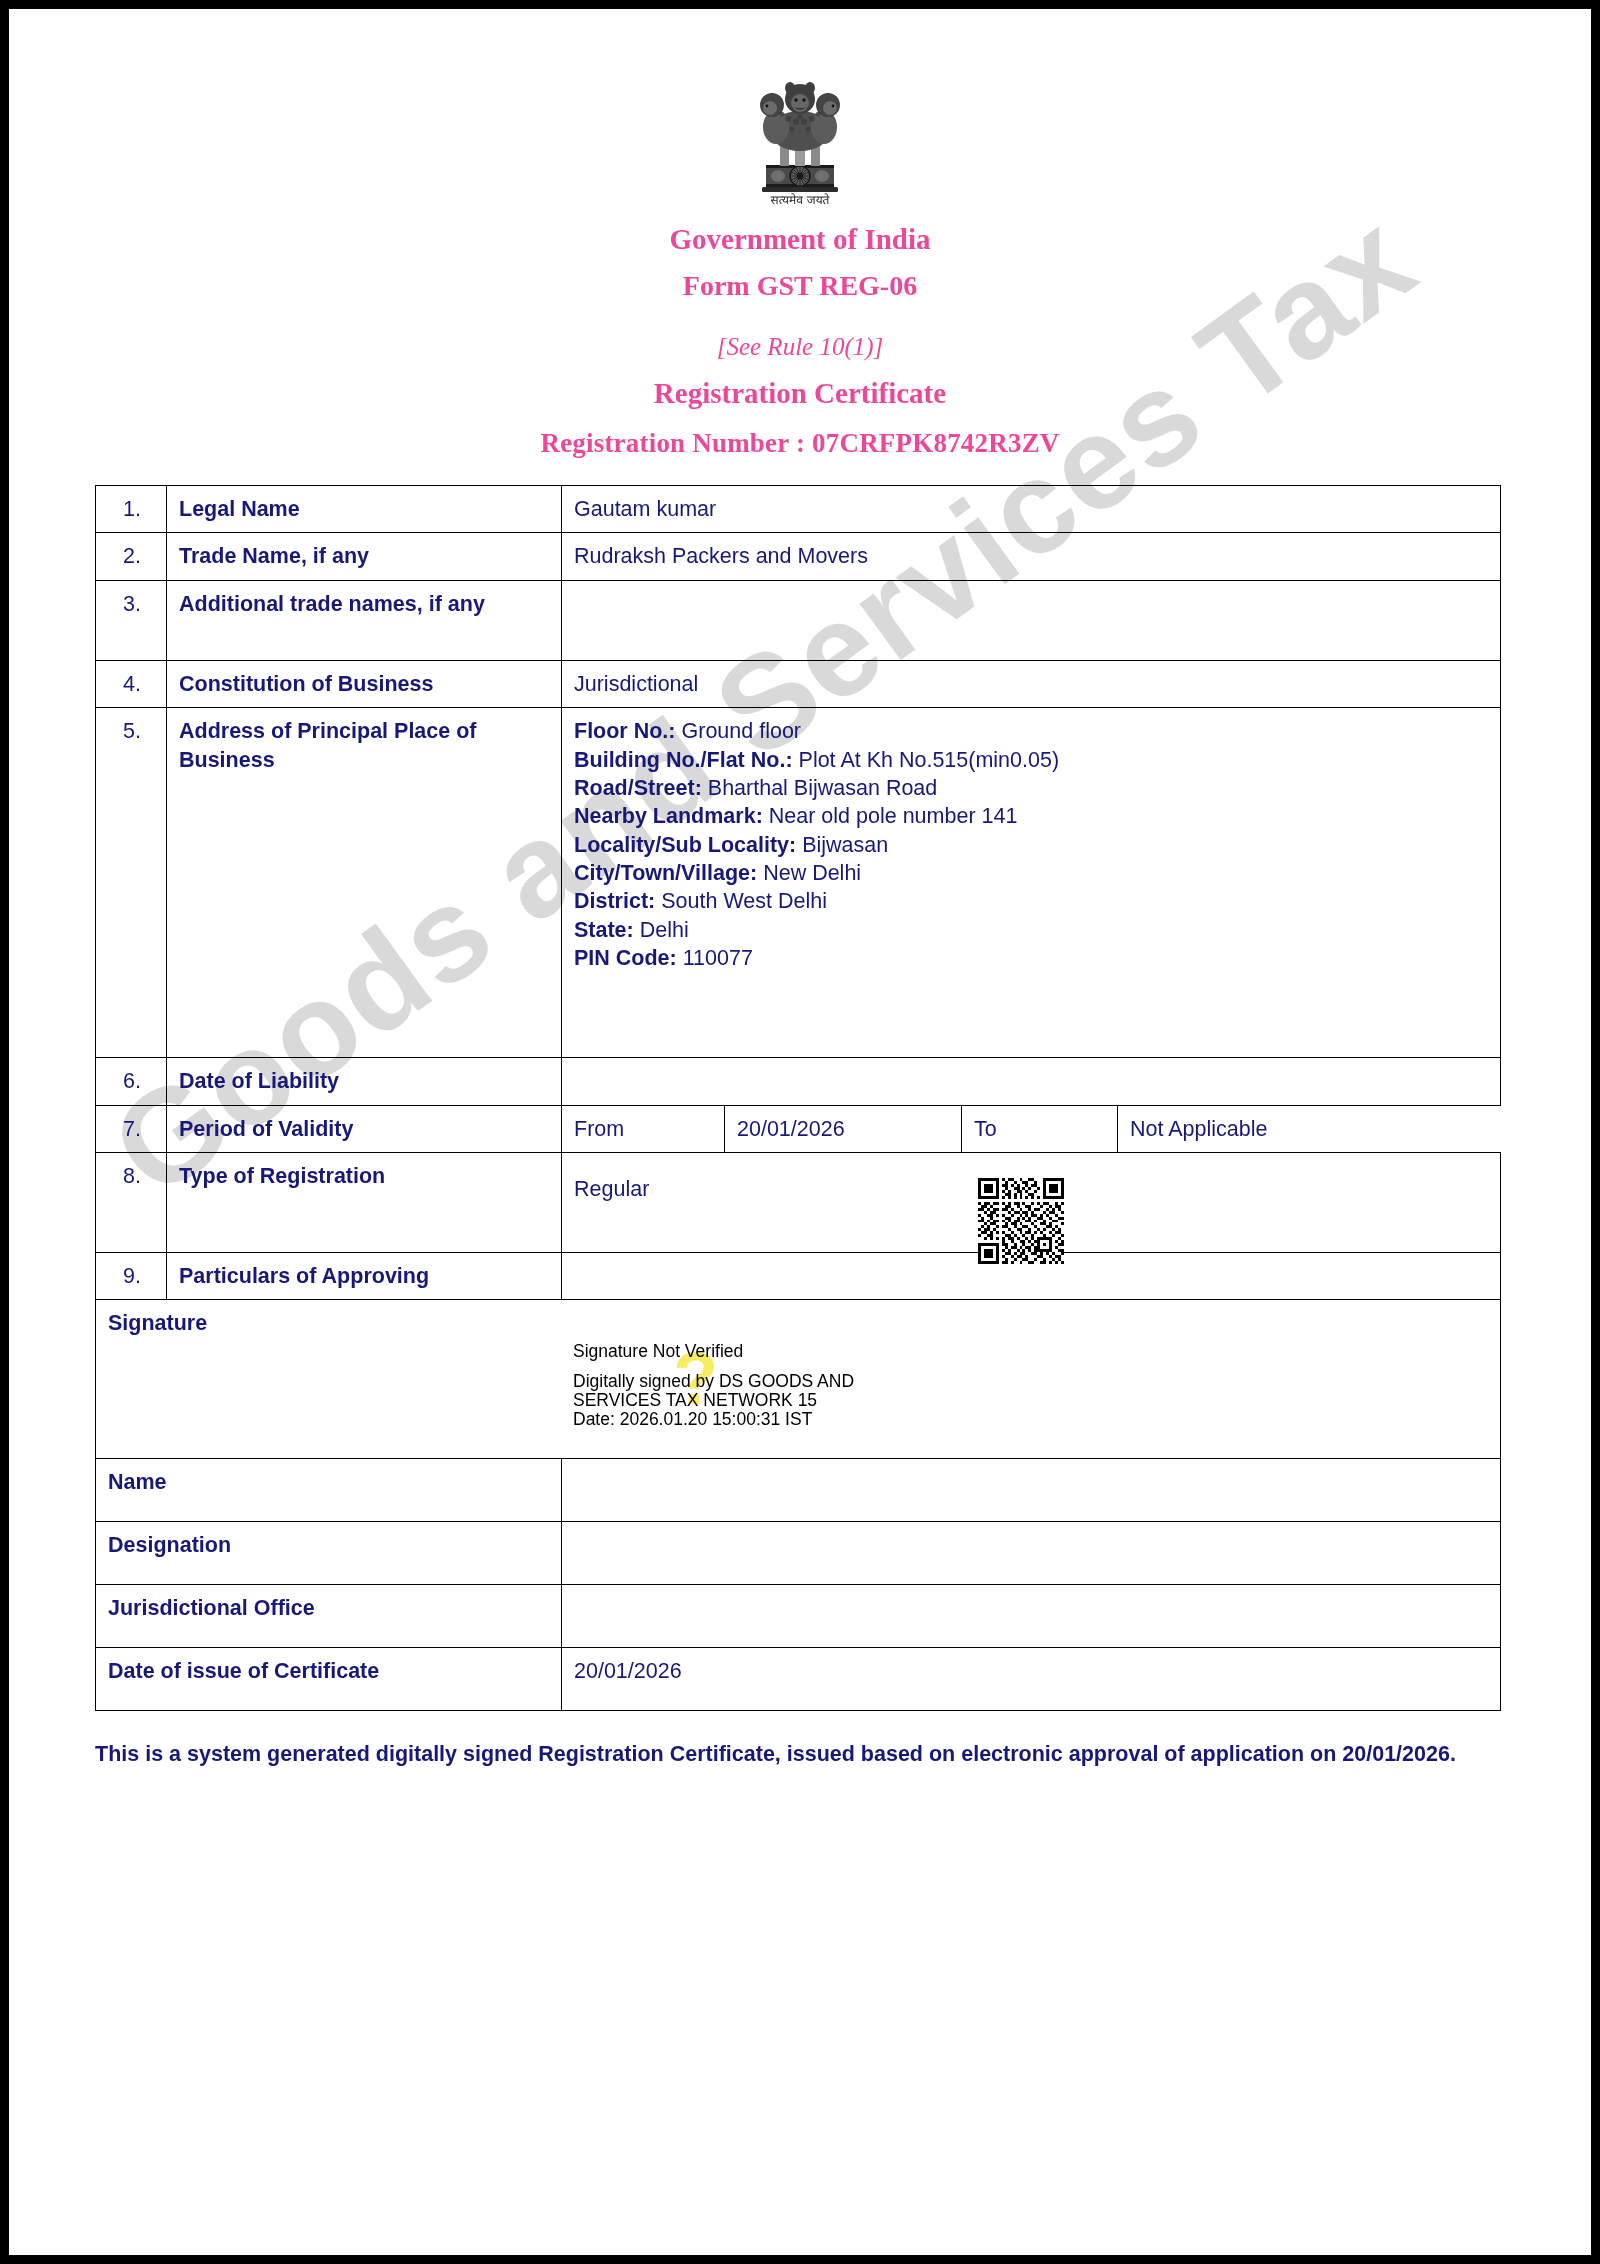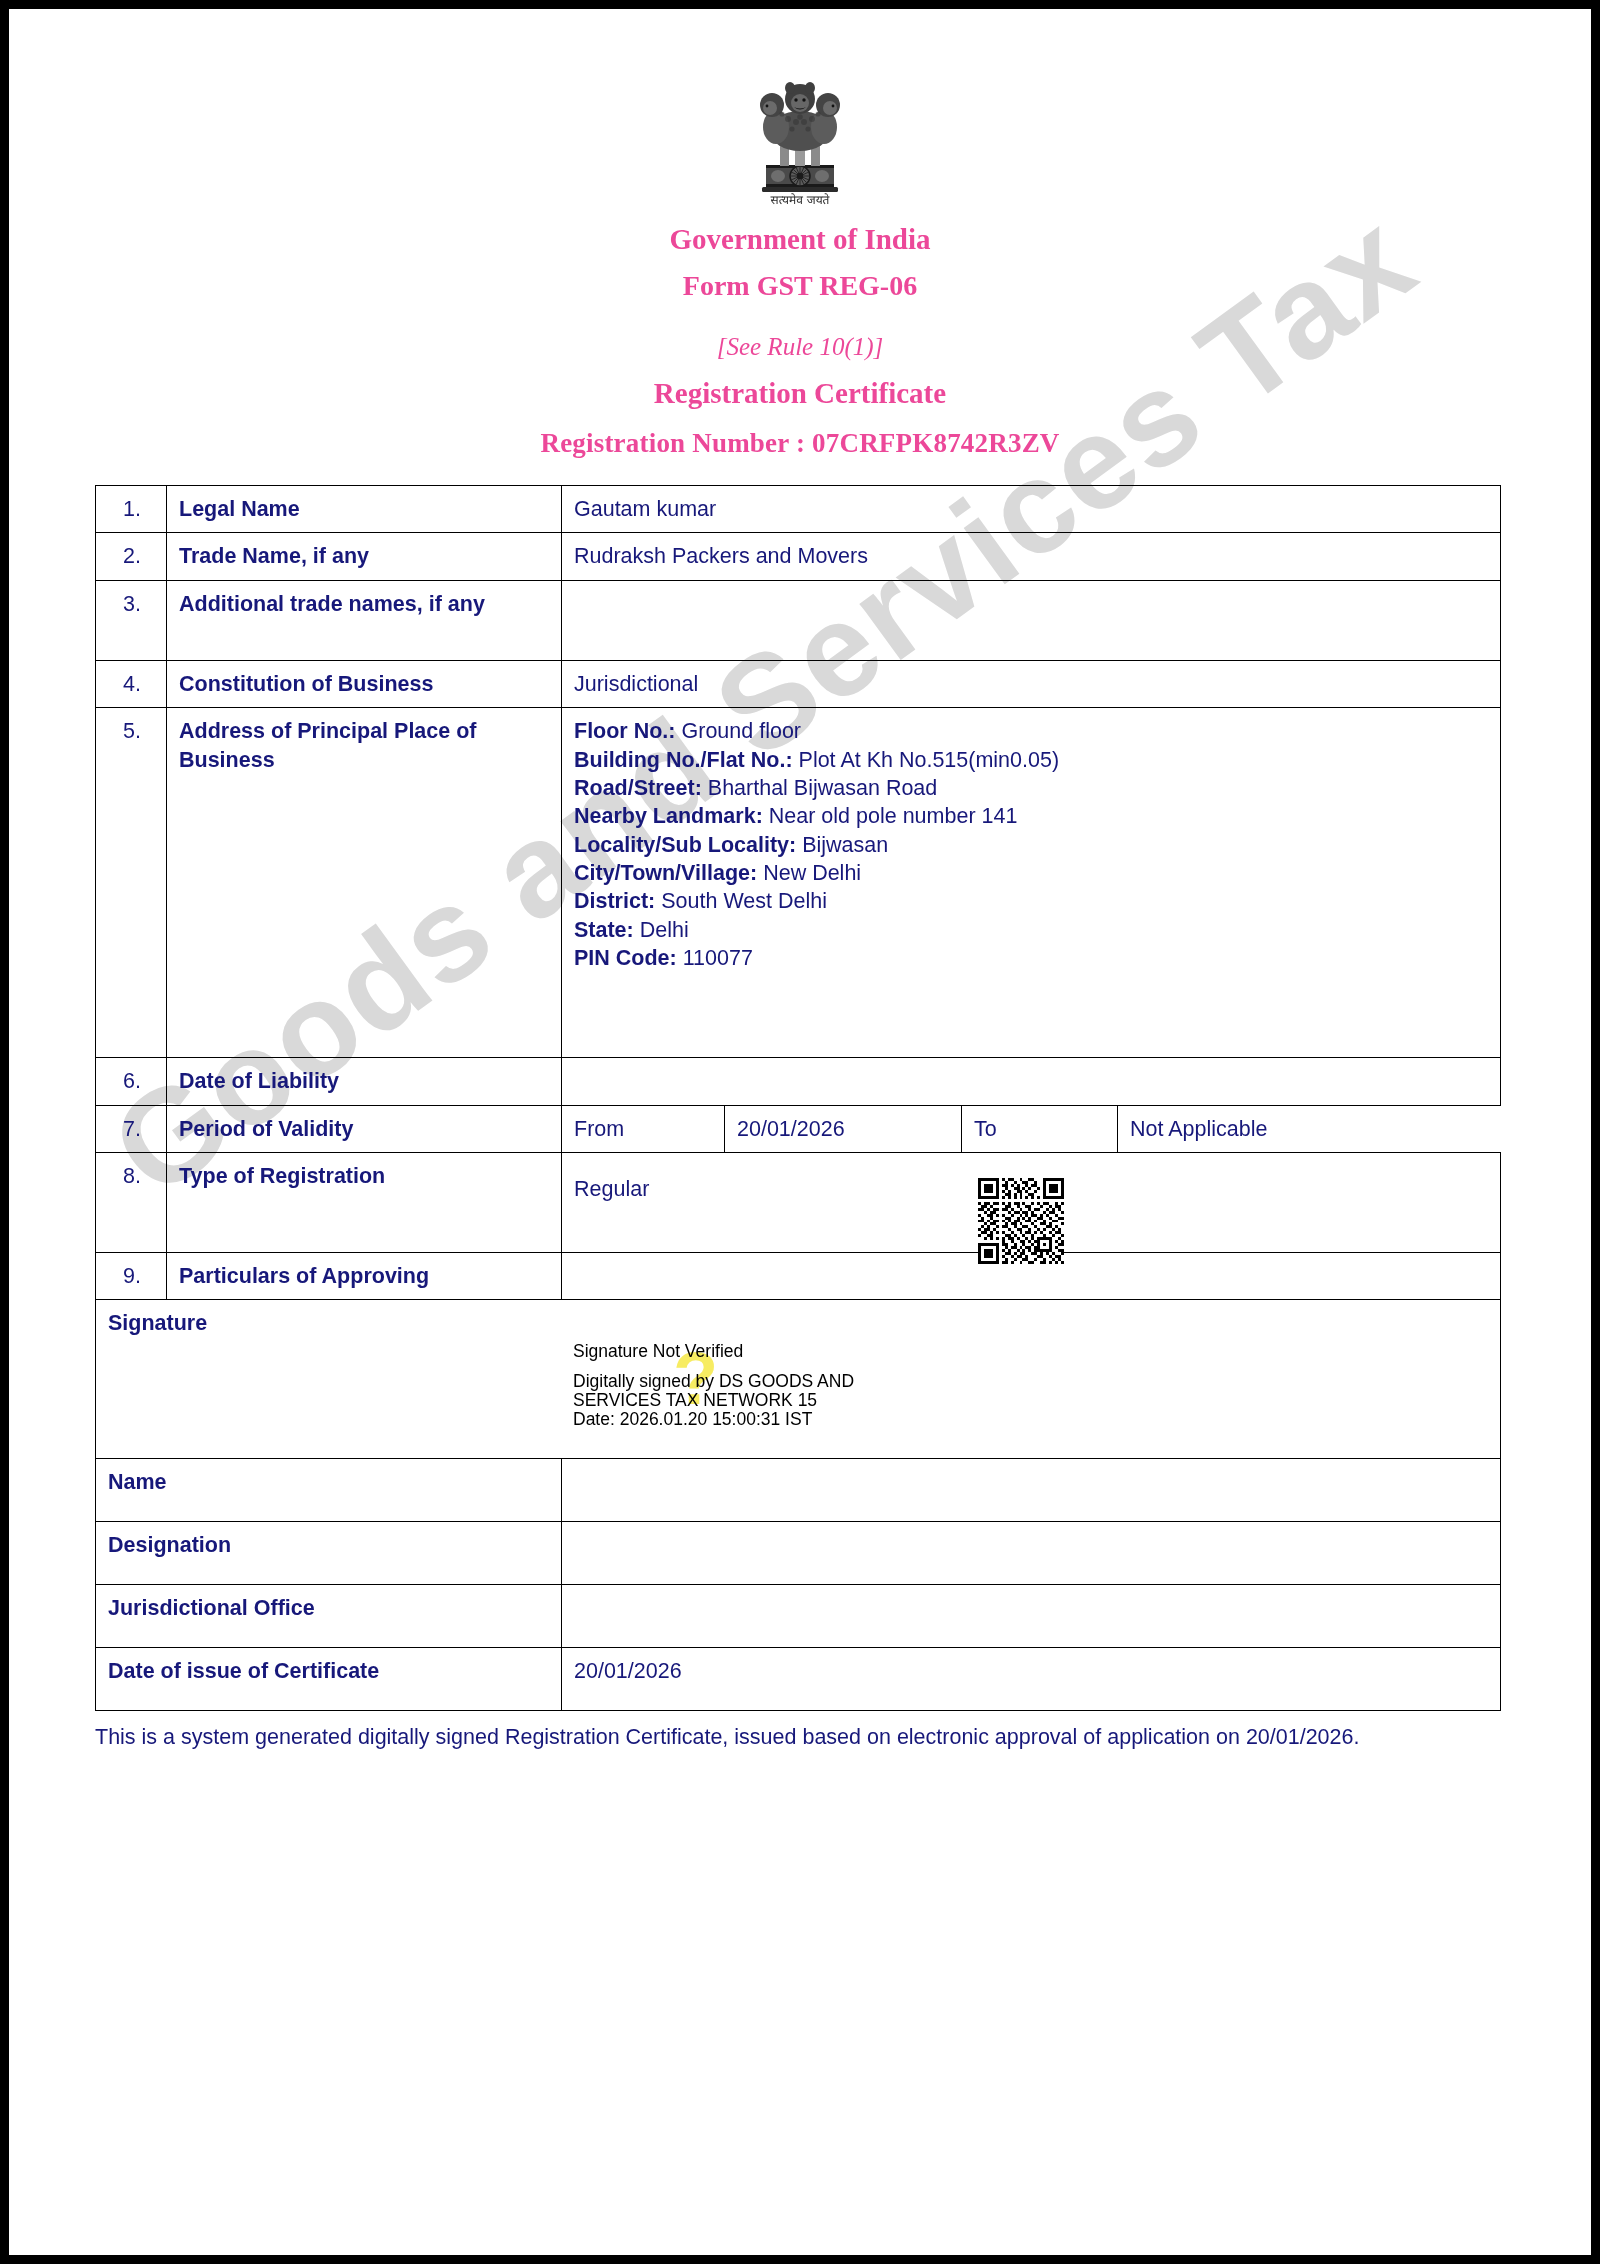--- a/index.html
+++ b/index.html
@@ -177,23 +177,23 @@
   .r-low { height: 44px; }
   td.note {
     font-weight: normal;
     height: 68px;
     font-size: 21.5px;
   }
 
   
   .footer {
     width: 1406px;
-    margin: 9px 0 0 86px;
+    margin: 26px 0 0 86px;
     color: #17187a;
-    font-weight: normal;
+    font-weight: bold;
     font-size: 21.5px;
     line-height: 1.62;
   }
 </style>
 </head>
 <body>
 
 <div id="page">
 
   <div id="watermark">

